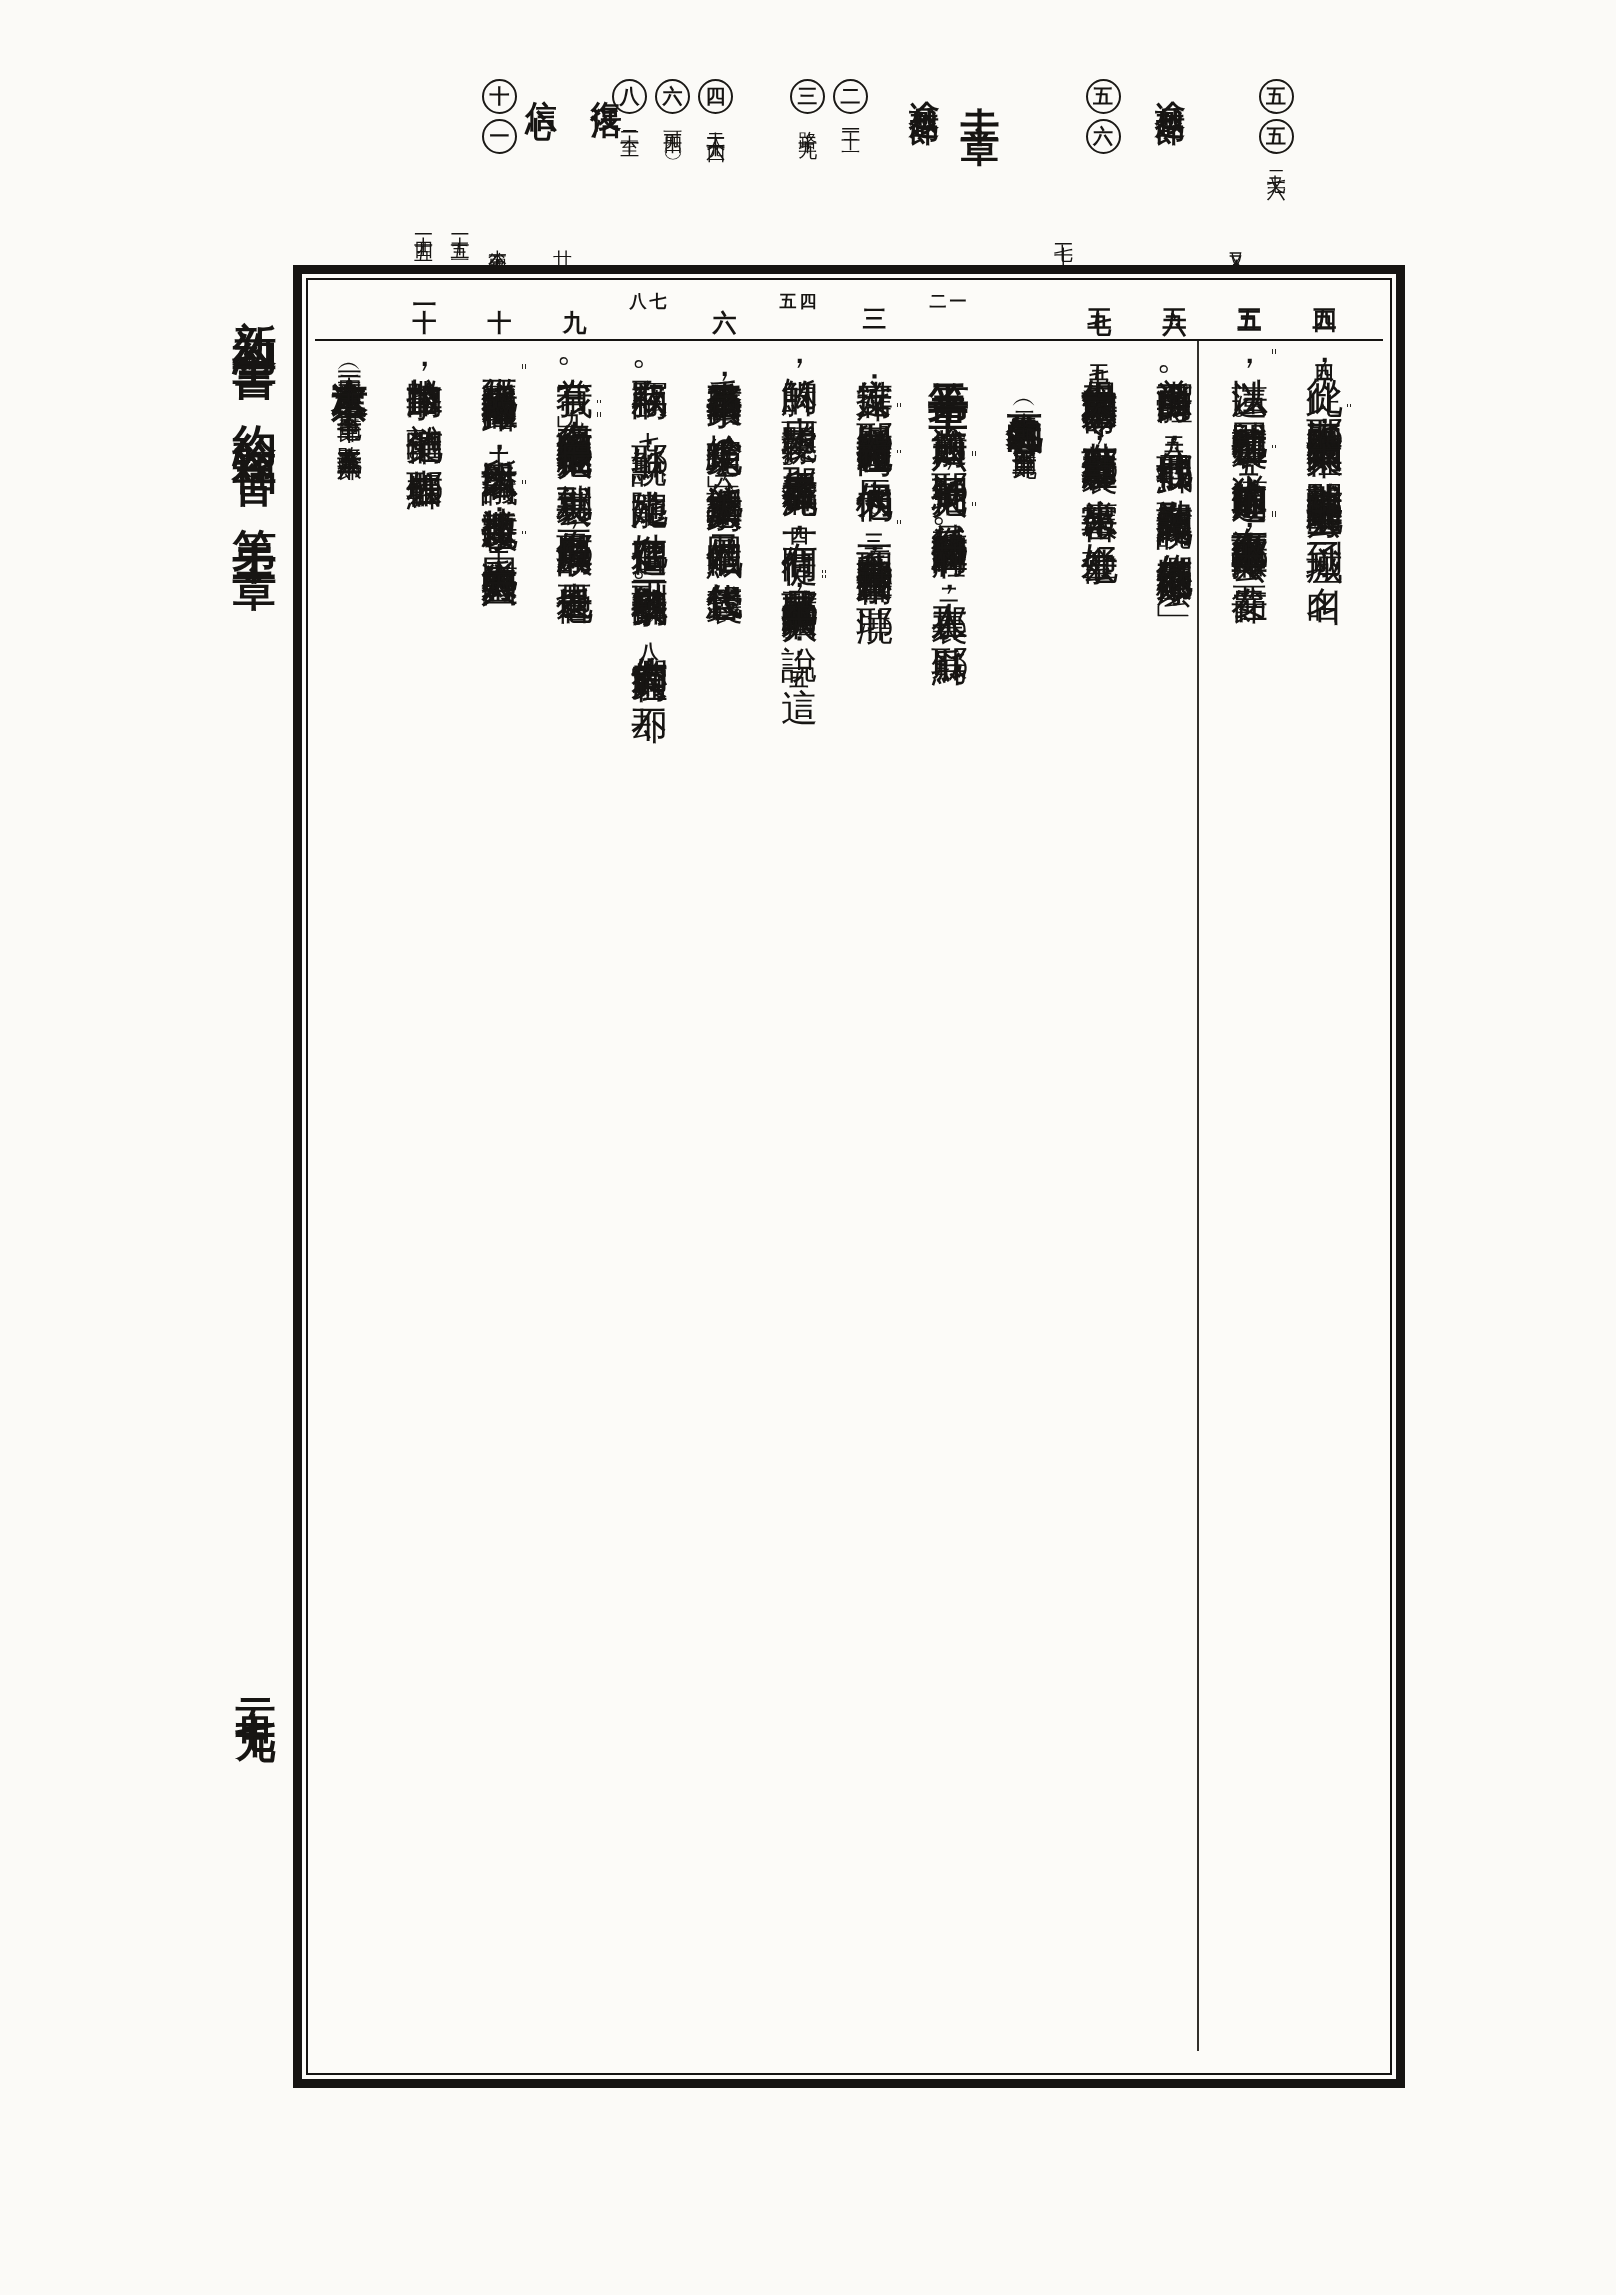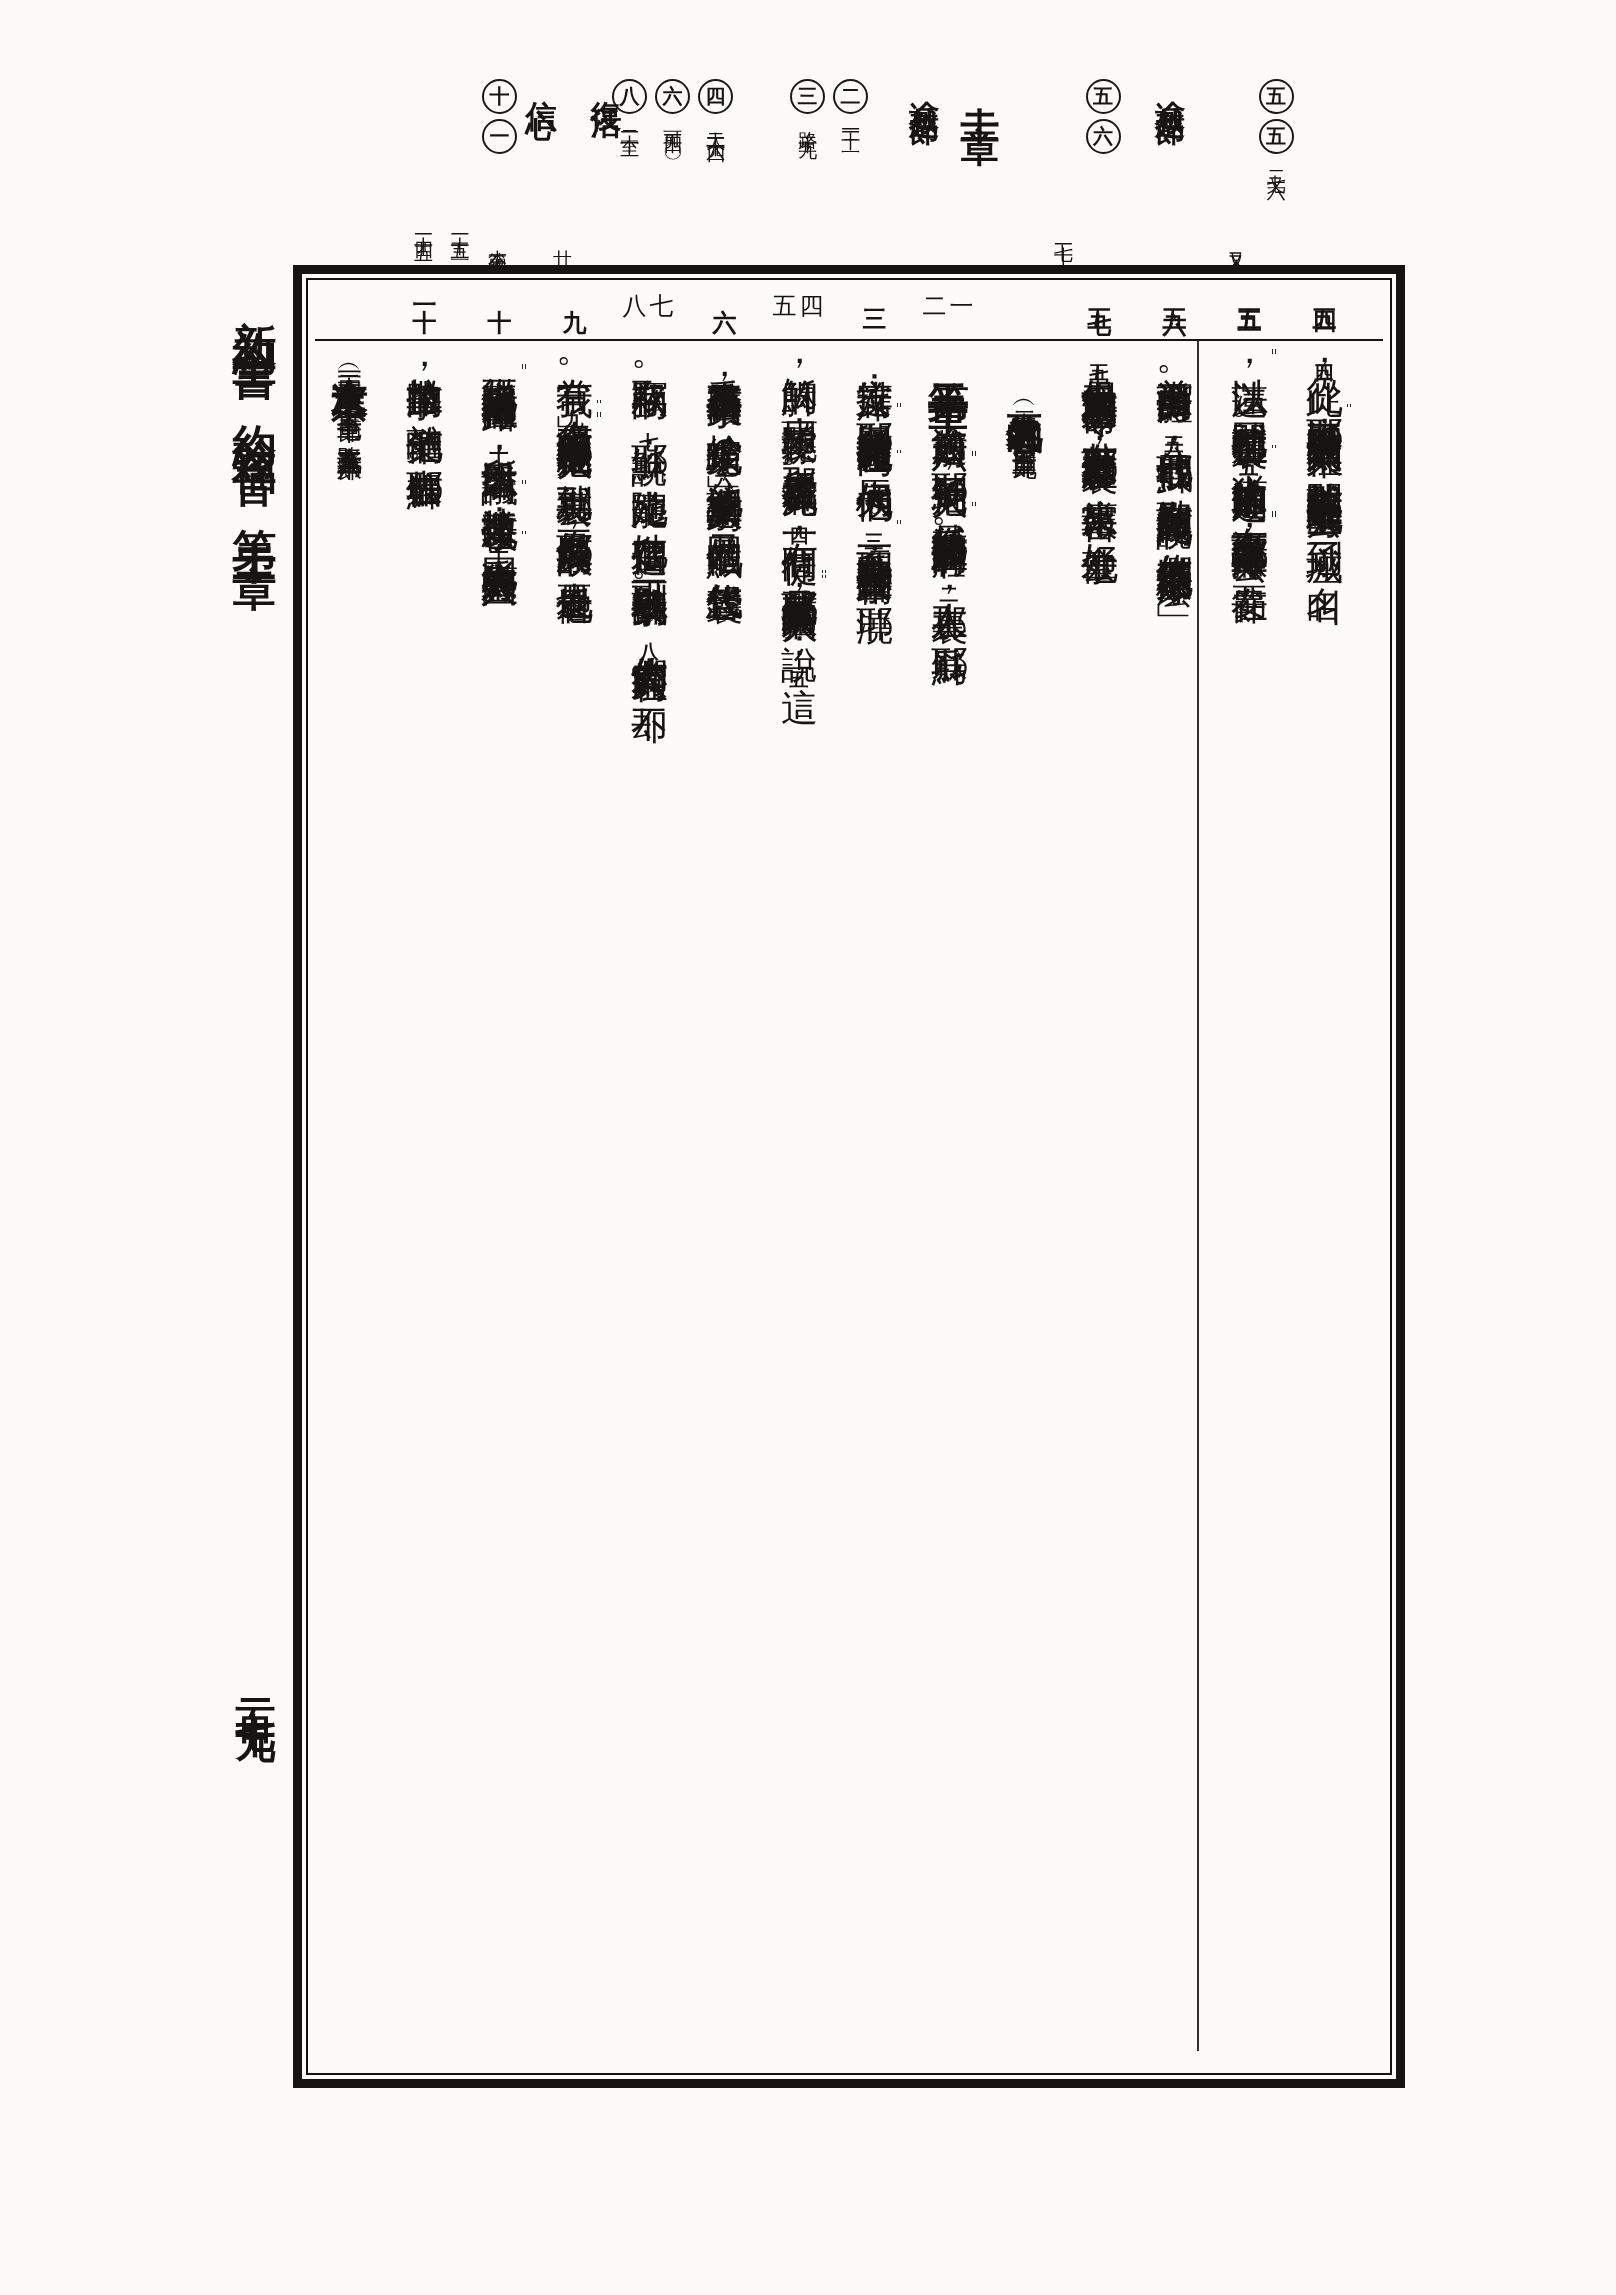--- a/index.html
+++ b/index.html
@@ -28,21 +28,21 @@
   .frame-inner{position:absolute;inset:4px;border:2px solid #161412;}
   .frame-content{position:absolute;inset:7px;display:flex;flex-direction:column;}
   
   .hrow{
     height:54px;flex:0 0 54px;border-bottom:2.5px solid #161412;
     display:flex;flex-direction:row-reverse;gap:24px;
     padding:3px 33px 0 0;box-sizing:border-box;
   }
   .hcell{width:51px;flex:0 0 51px;display:flex;justify-content:center;align-items:flex-start;}
   .hv{writing-mode:vertical-rl;text-orientation:upright;font-size:24px;line-height:1;letter-spacing:2px;font-weight:600;}
-  .hh{font-size:24px;letter-spacing:3px;font-weight:400;white-space:nowrap;}
+  .hh{font-size:17px;letter-spacing:3px;font-weight:700;white-space:nowrap;}
   
   .brow{
     flex:1 1 auto;display:flex;flex-direction:row-reverse;gap:24px;
     padding:8px 33px 0 0;box-sizing:border-box;position:relative;
   }
   .col{
     width:51px;flex:0 0 51px;
     writing-mode:vertical-rl;text-orientation:upright;
     font-size:37px;line-height:51px;letter-spacing:1.5px;
   }

